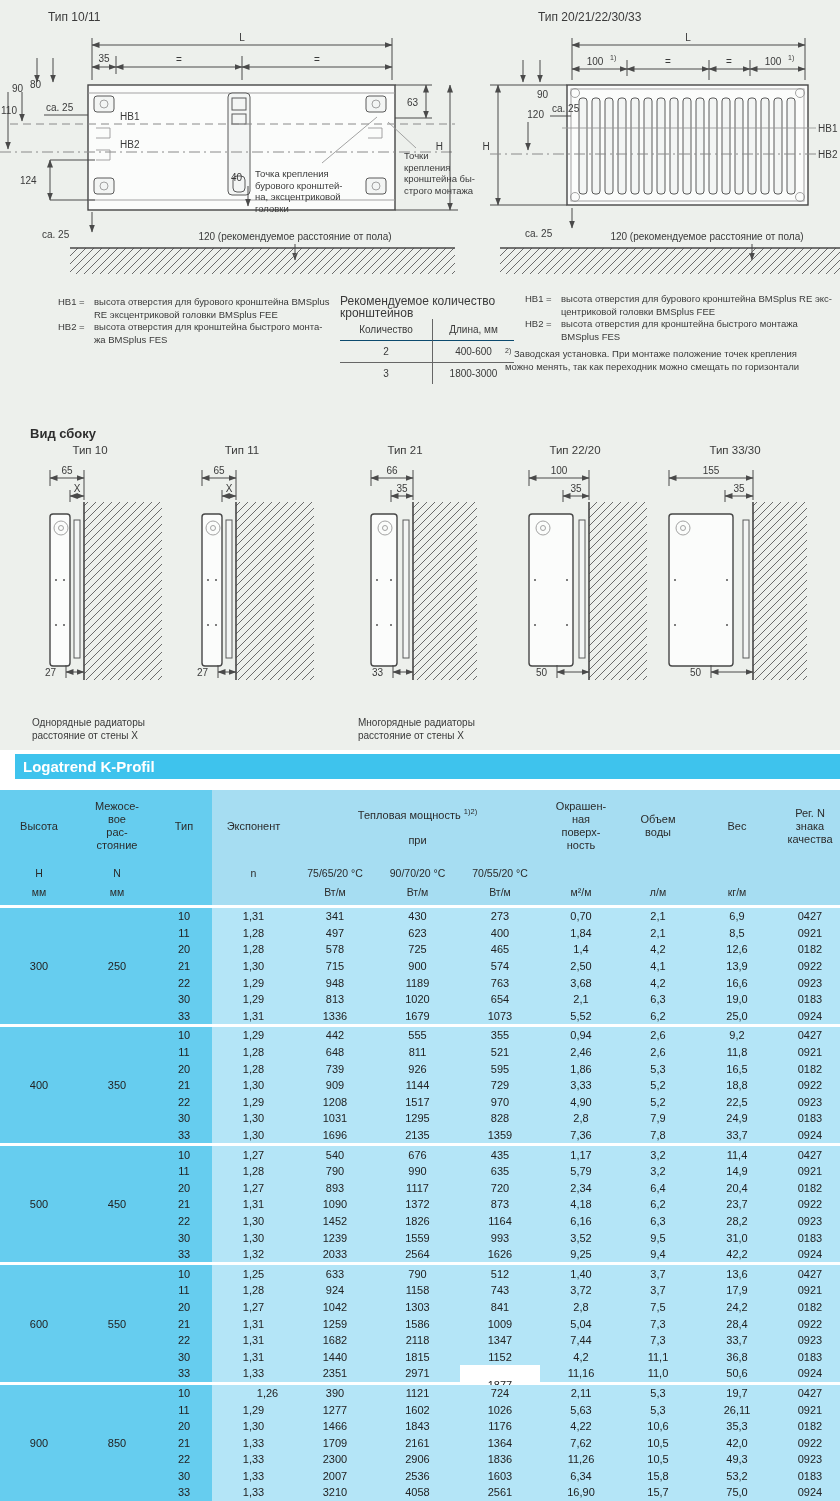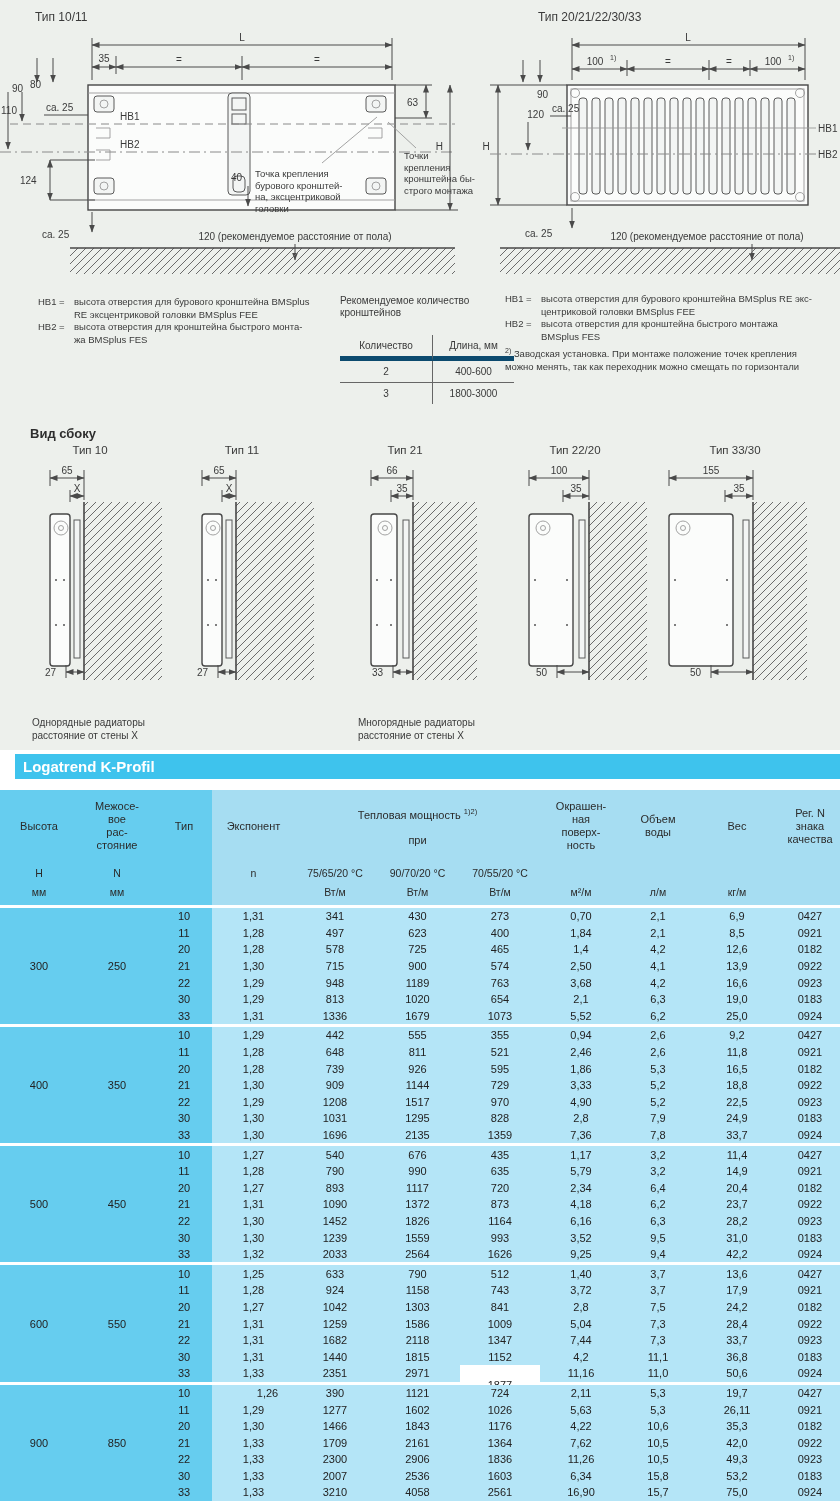--- a/index.html
+++ b/index.html
@@ -2,31 +2,31 @@
 <html><head>
 <meta charset="utf-8">
 <style>
   html,body{margin:0;padding:0;background:#fff;}
   .page{position:relative;width:840px;height:1501px;font-family:"Liberation Sans",sans-serif;color:#3a3a3a;overflow:hidden;background:#fff;}
   .top-bg{position:absolute;left:0;top:0;width:840px;height:750px;background:#edf0ec;}
   .abs{position:absolute;}
   .diag-title{font-size:12px;color:#3a3a3a;}
   .note{font-size:9.5px;line-height:11.5px;white-space:pre-line;color:#3a3a3a;}
   .legend{font-size:9.5px;line-height:12.5px;color:#3a3a3a;}
-  .legend-item{display:flex;}
+  .legend-item{display:flex;margin-left:20px;}
   .legend-term{width:36px;flex:0 0 36px;}
   .legend-def{white-space:pre-line;}
   .footnote{margin-top:2px;white-space:normal;}
   .footnote sup{font-size:7px;}
   .footnote-text{white-space:pre-line;display:inline;}
   
-  .bt-title{font-size:10px;line-height:12px;white-space:pre-line;margin-bottom:16px;}
+  .bt-title{font-size:12px;line-height:12px;white-space:pre-line;margin-bottom:0;}
   .bt-grid{display:grid;grid-template-columns:92px 82px;font-size:10px;}
   .bt-cell{padding:5px 2px;text-align:center;}
-  .bt-head{border-bottom:5px solid #0c4a6e;}
+  .bt-head{border-bottom:1px solid #0c4a6e;}
   .bt-right{border-left:1px solid #666;}
   .bt-mid{border-bottom:1px solid #666;}
   
   .sv-heading{font-size:13px;font-weight:bold;color:#2e2e2e;}
   .sv-panel{position:absolute;width:160px;}
   .sv-title{font-size:11.5px;text-align:center;margin-bottom:4px;}
   .sv-caption{font-size:10px;line-height:13px;white-space:pre-line;}
   
   .dl{stroke:#4a4a4a;stroke-width:1;fill:none;}
   .thin{stroke:#999;stroke-width:0.9;fill:none;}
@@ -67,21 +67,21 @@
     <defs>
       <marker id="ah" viewBox="0 0 8 6" refX="7.5" refY="3" markerWidth="8" markerHeight="6" markerUnits="userSpaceOnUse" orient="auto-start-reverse">
         <path d="M0,0 L8,3 L0,6 z" fill="#4a4a4a"></path>
       </marker>
       <pattern id="hatch" width="8" height="8" patternUnits="userSpaceOnUse">
         <path d="M0,8 l8,-8 M-2,2 l4,-4 M6,10 l4,-4" stroke="#6b6b6b" stroke-width="1" fill="none"></path>
       </pattern>
     </defs>
   </svg>
 
-  <div class="abs diag-title" style="left:35px;top:10px;">Тип 10/11</div>
+  <div class="abs diag-title" style="left:48px;top:10px;">Тип 10/11</div>
   <div class="abs diag-title" style="left:538px;top:10px;">Тип 20/21/22/30/33</div>
 
   <svg class="abs" style="left:0;top:30px;" width="462" height="262" viewBox="0 0 462 262">
     <line class="dl" x1="92" y1="8" x2="92" y2="50"></line>
     <line class="dl" x1="392" y1="8" x2="392" y2="50"></line>
     <line class="dl" x1="92" y1="15" x2="392" y2="15" marker-start="url(#ah)" marker-end="url(#ah)"></line>
     <text class="dt" x="242" y="11" text-anchor="middle">L</text>
     <line class="dl" x1="116" y1="26" x2="116" y2="44"></line>
     <line class="dl" x1="242" y1="26" x2="242" y2="50"></line>
     <line class="dl" x1="92" y1="37" x2="116" y2="37" marker-start="url(#ah)" marker-end="url(#ah)"></line>

